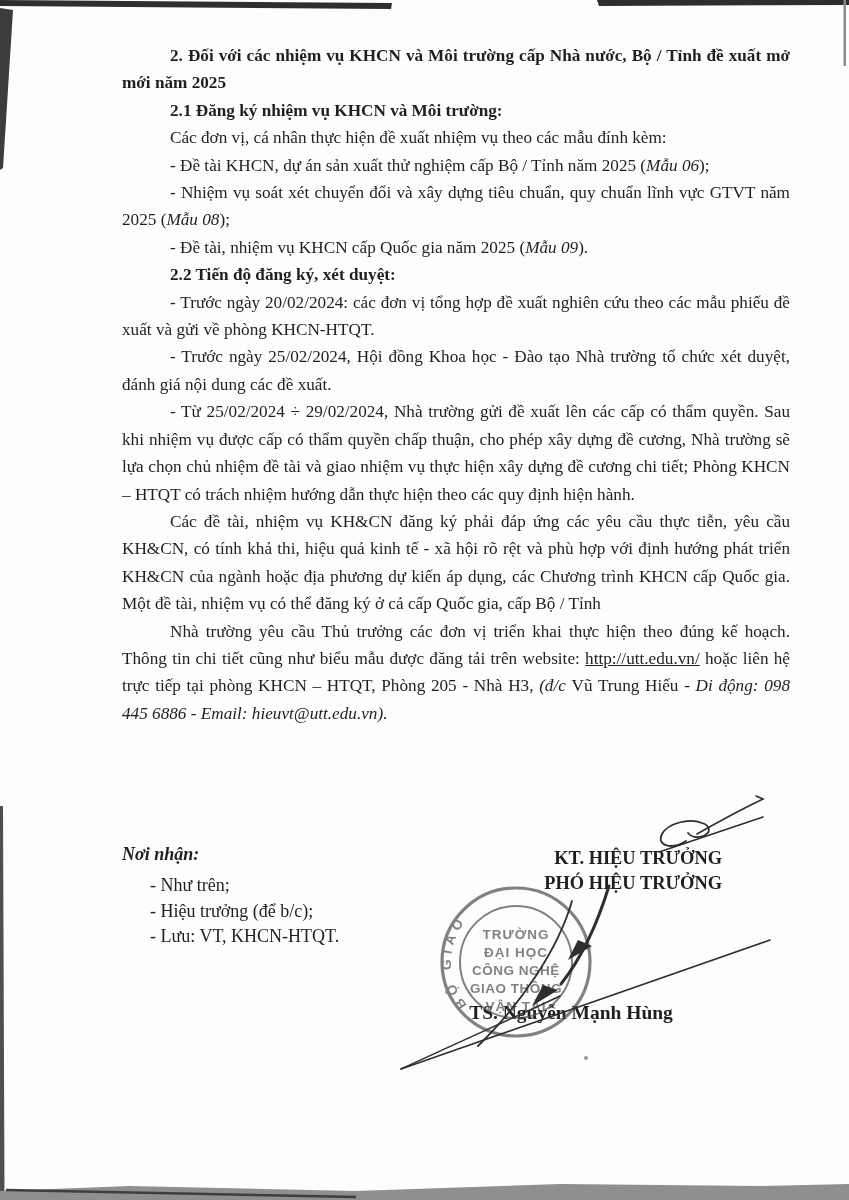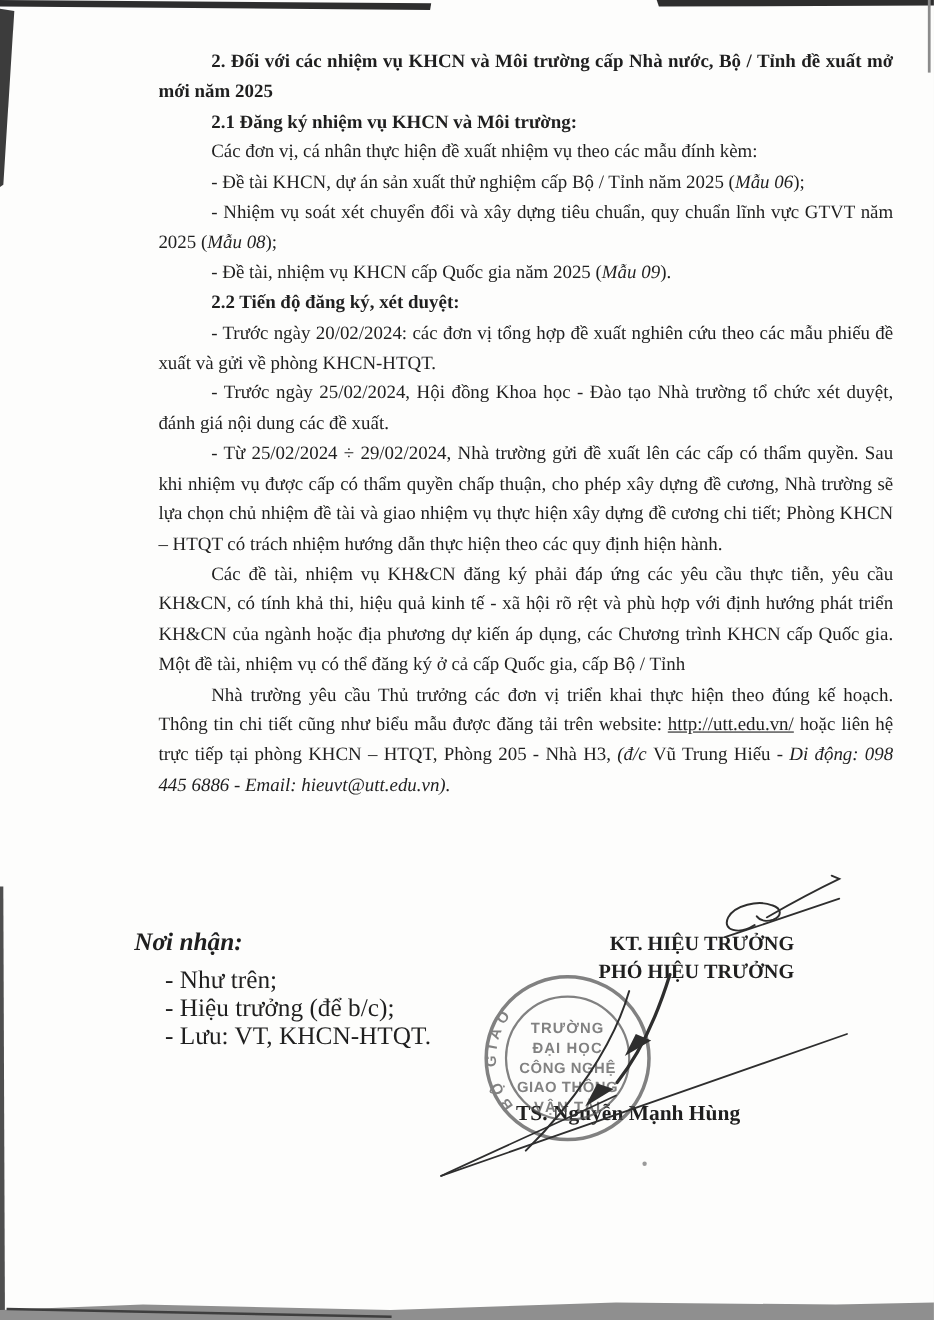--- a/index.html
+++ b/index.html
@@ -9,30 +9,29 @@
     background:#fdfdfc;
     overflow:hidden;
     font-family:"Liberation Serif","DejaVu Serif",serif;
     color:#1f1f1f;
   }
   
   .doc-body{
     position:absolute;left:122px;top:42px;width:668px;
     font-size:17.2px;line-height:27.4px;
     text-align:justify;
-    margin-left:22px;
   }
   .para{margin:0;text-indent:48px;}
   .run-n{font-style:normal;font-weight:normal;}
   .run-b{font-weight:bold;}
   .run-i{font-style:italic;}
   .run-bi{font-weight:bold;}
   .run-iu{text-decoration:underline;}
   
-  .recipients{position:absolute;left:122px;top:844px;width:300px;font-size:23px;}
+  .recipients{position:absolute;left:122px;top:844px;width:300px;font-size:18px;}
   .recipients-label{font-weight:bold;font-style:italic;margin-bottom:8px;}
   .recipient-item{margin-left:28px;line-height:25.5px;}
   
   .sig-block{
     position:absolute;left:420px;top:846px;width:302px;
     text-align:right;font-weight:bold;font-size:18.4px;line-height:25px;
   }
   .signer{
     position:absolute;left:420px;top:1002px;width:302px;
     text-align:center;font-weight:bold;font-size:19.5px;

